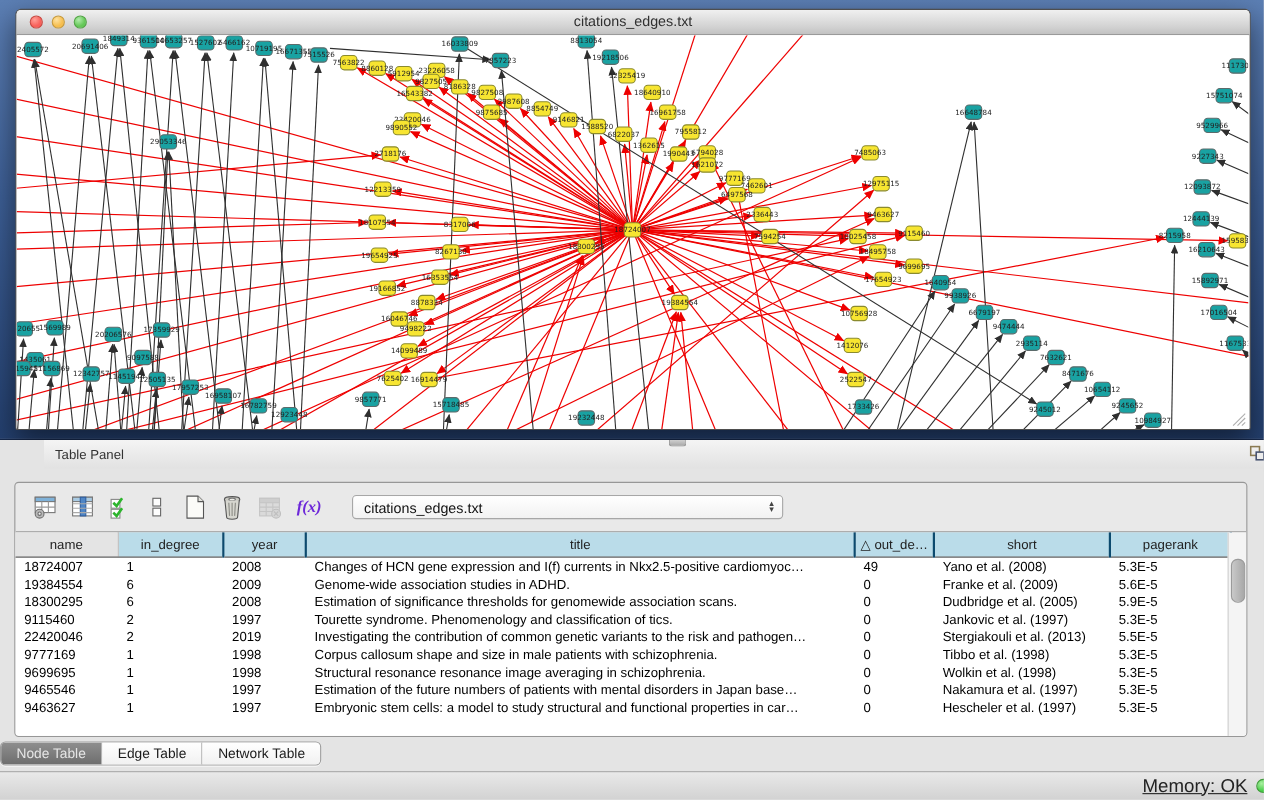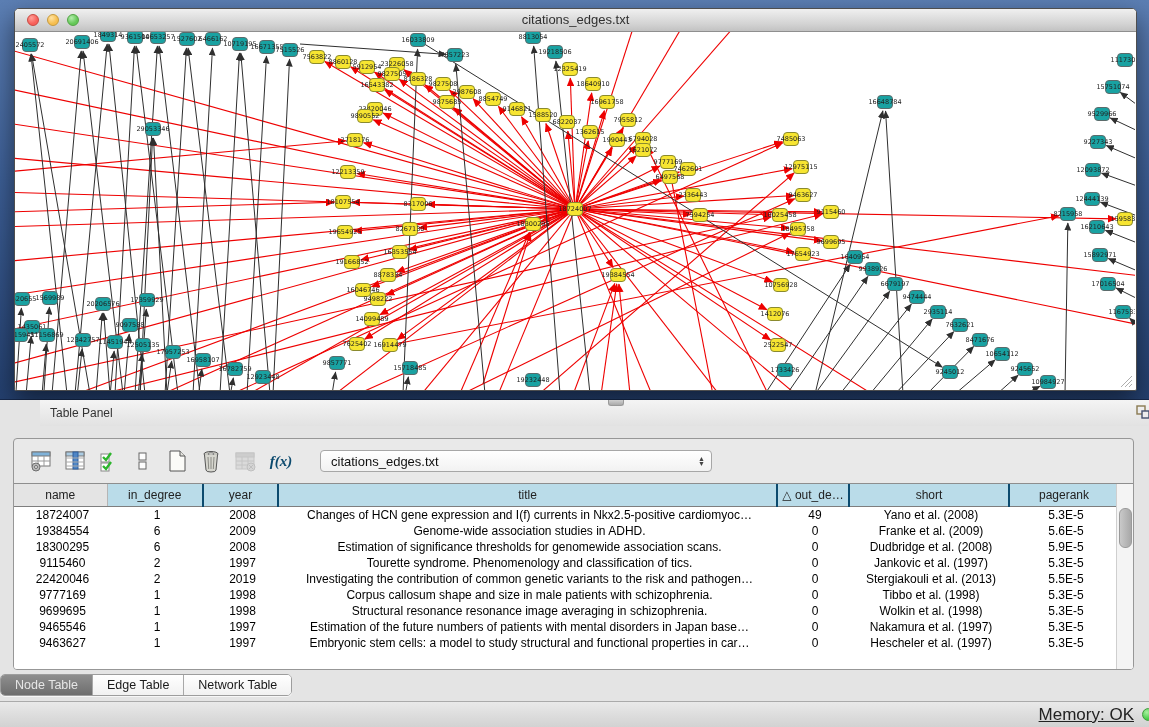--- a/index.html
+++ b/index.html
@@ -38,28 +38,28 @@
   .ph-icons{position:absolute;right:10px;top:4px;display:flex;gap:12px;align-items:center;}
   .ph-icons .phi{width:16px;height:16px;display:inline-flex;align-items:center;justify-content:center;cursor:default;}
   .splitter-knob{position:absolute;left:50%;top:0px;width:14px;height:5px;margin-left:-7px;
       background:linear-gradient(180deg,#cfcfcf,#aaa);border-radius:0 0 3px 3px;border:1px solid #999;border-top:none;}
 
   .panel-body{position:absolute;left:13px;top:38px;width:1121px;height:232px;
       border:1px solid #979797;border-radius:4px;background:#e9e9e9;box-sizing:border-box;overflow:hidden;}
   .toolbar{position:relative;height:44px;display:flex;align-items:center;padding-left:14px;}
   .tbtn{width:26px;height:26px;margin-right:8px;display:inline-flex;align-items:center;justify-content:center;}
   .tbtn.dim{opacity:.45;filter:grayscale(1);}
-  .tbtn.fx{font-family:"Liberation Serif","DejaVu Serif",serif;font-style:italic;font-weight:bold;font-size:15px;color:#0c4a6e;width:30px;}
+  .tbtn.fx{font-family:"Liberation Serif","DejaVu Serif",serif;font-style:italic;font-weight:bold;font-size:15px;color:#6d28d9;width:30px;}
   .combo{margin-left:16px;width:392px;height:22px;background:linear-gradient(180deg,#ffffff,#f2f2f2);
       border:1px solid #a7a7a7;border-radius:4px;display:flex;align-items:center;
       padding:0 6px 0 10px;box-sizing:border-box;font-size:13px;color:#111;}
   .combo .cval{flex:1;}
   .combo .arrows{display:flex;flex-direction:column;line-height:5px;font-size:7px;color:#444;}
 
-  .grid-wrap{position:absolute;left:0;top:44px;right:0;bottom:0;background:#fff;border-top:1px solid #8e8e8e;text-align:center;}
+  .grid-wrap{position:absolute;left:0;top:44px;right:0;bottom:0;background:#fff;border-top:1px solid #8e8e8e;}
   table.grid{border-collapse:collapse;table-layout:fixed;width:1105px;font-size:12px;color:#000;}
   table.grid th{height:20px;background:var(--header-blue);border-right:2px solid #0c4a6e;
       border-bottom:1px solid #7e7e7e;font-weight:normal;font-size:12px;color:#222;
       overflow:hidden;white-space:nowrap;}
   table.grid th.first{background:#e4e4e4;border-right:1px solid #b5b5b5;}
   table.grid td{height:16px;padding:0 4px 0 8px;overflow:hidden;white-space:nowrap;text-overflow:clip;}
   .vscroll{position:absolute;right:0;top:0;bottom:0;width:16px;background:#f4f4f4;border-left:1px solid #cfcfcf;}
   .vthumb{position:absolute;left:2px;top:24px;width:11px;height:38px;border-radius:6px;
       background:linear-gradient(90deg,#c9c9c9,#a8a8a8);border:1px solid #9a9a9a;}
 
@@ -865,21 +865,21 @@
                 <td>0</td>
                 <td>Franke et al. (2009)</td>
                 <td>5.6E-5</td>
               </tr>
               <tr>
                 <td>18300295</td>
                 <td>6</td>
                 <td>2008</td>
                 <td>Estimation of significance thresholds for genomewide association scans.</td>
                 <td>0</td>
-                <td>Dudbridge et al. (2008)</td>
+                <td>Dudbridge et al. (2005)</td>
                 <td>5.9E-5</td>
               </tr>
               <tr>
                 <td>9115460</td>
                 <td>2</td>
                 <td>1997</td>
                 <td>Tourette syndrome. Phenomenology and classification of tics.</td>
                 <td>0</td>
                 <td>Jankovic et al. (1997)</td>
                 <td>5.3E-5</td>

